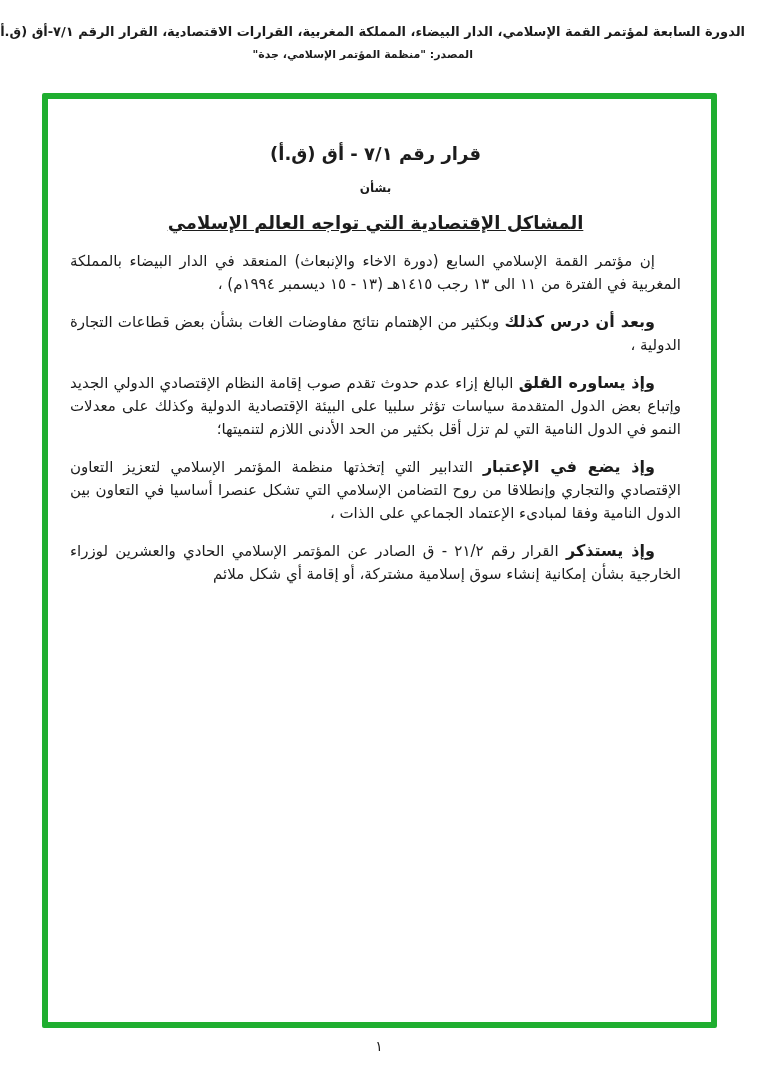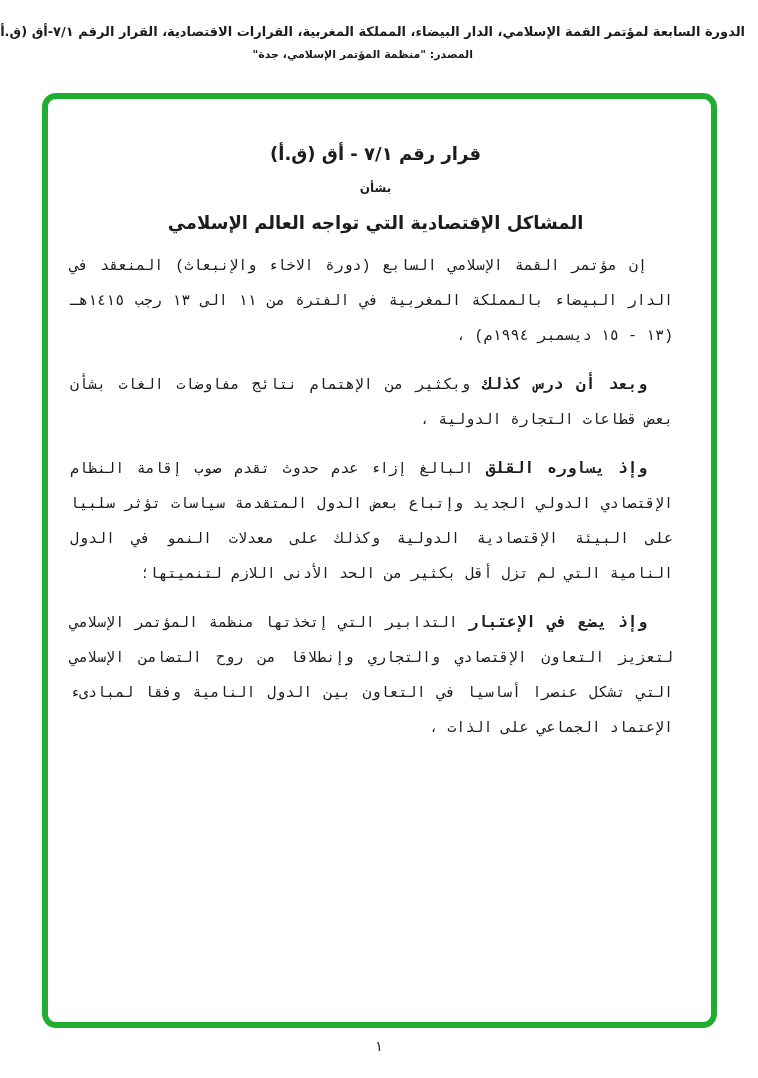--- a/index.html
+++ b/index.html
@@ -42,21 +42,21 @@
     white-space: nowrap;
   }
   
   .green-frame {
     position: absolute;
     left: 42px;
     top: 93px;
     width: 663px;
     height: 923px;
     border: 6px solid #1fae30;
-    border-radius: 14px;
+    border-radius: 2px;
     background: #ffffff;
     box-sizing: content-box;
   }
   .frame-content {
     padding: 44px 30px 0 22px;
     direction: rtl;
   }
   
   .title-block {
     text-align: center;
@@ -68,29 +68,29 @@
     margin: 0 0 17px 0;
   }
   .title-line2 {
     font-size: 12px;
     margin: 0 0 17px 0;
     letter-spacing: 2px;
   }
   .title-line3 {
     font-size: 18px;
     margin: 0;
+    text-decoration: underline;
   }
   
   .para {
     font-size: 15px;
-    line-height: 35px;
+    line-height: 23px;
     text-align: justify;
     text-indent: 26px;
-    margin: 0 8px 14px 0;
-    font-family: Liberation Mono, monospace;
+    margin: 0 0 14px 0;
   }
   .para strong {
     font-weight: bold;
     font-size: 16px;
   }
   
   .page-number {
     position: absolute;
     left: 0;
     right: 0;
@@ -123,19 +123,20 @@
 
 
 
       <p class="para"><strong>وبعد أن درس كذلك</strong> <span>وبكثير من الإهتمام نتائج مفاوضات الغات بشأن بعض قطاعات التجارة الدولية ،</span></p>
 
       <p class="para"><strong>وإذ يساوره القلق</strong> <span>البالغ إزاء عدم حدوث تقدم صوب إقامة النظام الإقتصادي الدولي الجديد وإتباع بعض الدول المتقدمة سياسات تؤثر سلبيا على البيئة الإقتصادية الدولية وكذلك على معدلات النمو في الدول النامية التي لم تزل أقل بكثير من الحد الأدنى اللازم لتنميتها؛</span></p>
 
 
       <p class="para"><strong>وإذ يضع في الإعتبار</strong> <span>التدابير التي إتخذتها منظمة المؤتمر الإسلامي لتعزيز التعاون الإقتصادي والتجاري وإنطلاقا من روح التضامن الإسلامي التي تشكل عنصرا أساسيا في التعاون بين الدول النامية وفقا لمبادىء الإعتماد الجماعي على الذات ،</span></p>
 
+      <p class="para"><strong>وإذ يستذكر</strong> <span>القرار رقم ٢١/٢ - ق الصادر عن المؤتمر الإسلامي الحادي والعشرين لوزراء الخارجية بشأن إمكانية إنشاء سوق إسلامية مشتركة، أو إقامة أي شكل ملائم</span></p>
 
     </div>
   </div>
 
   <div class="page-number">١</div>
 
 </div>
 
 </body></html>

